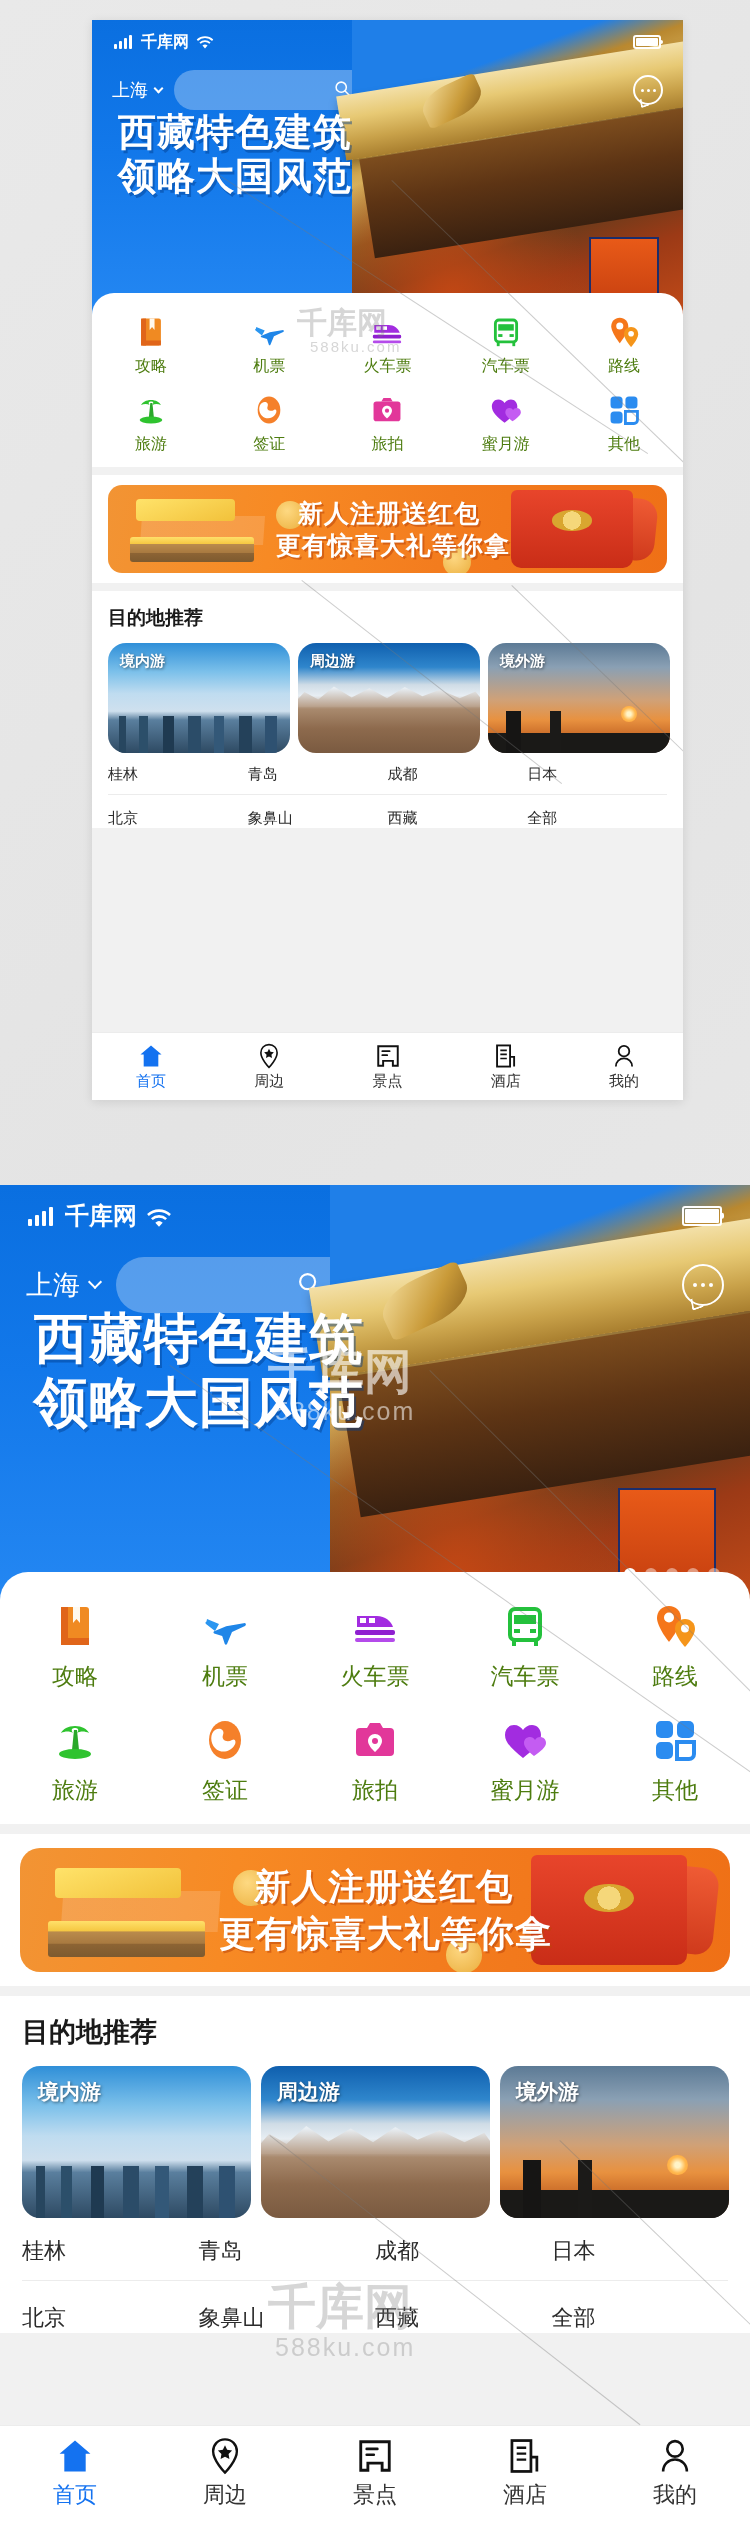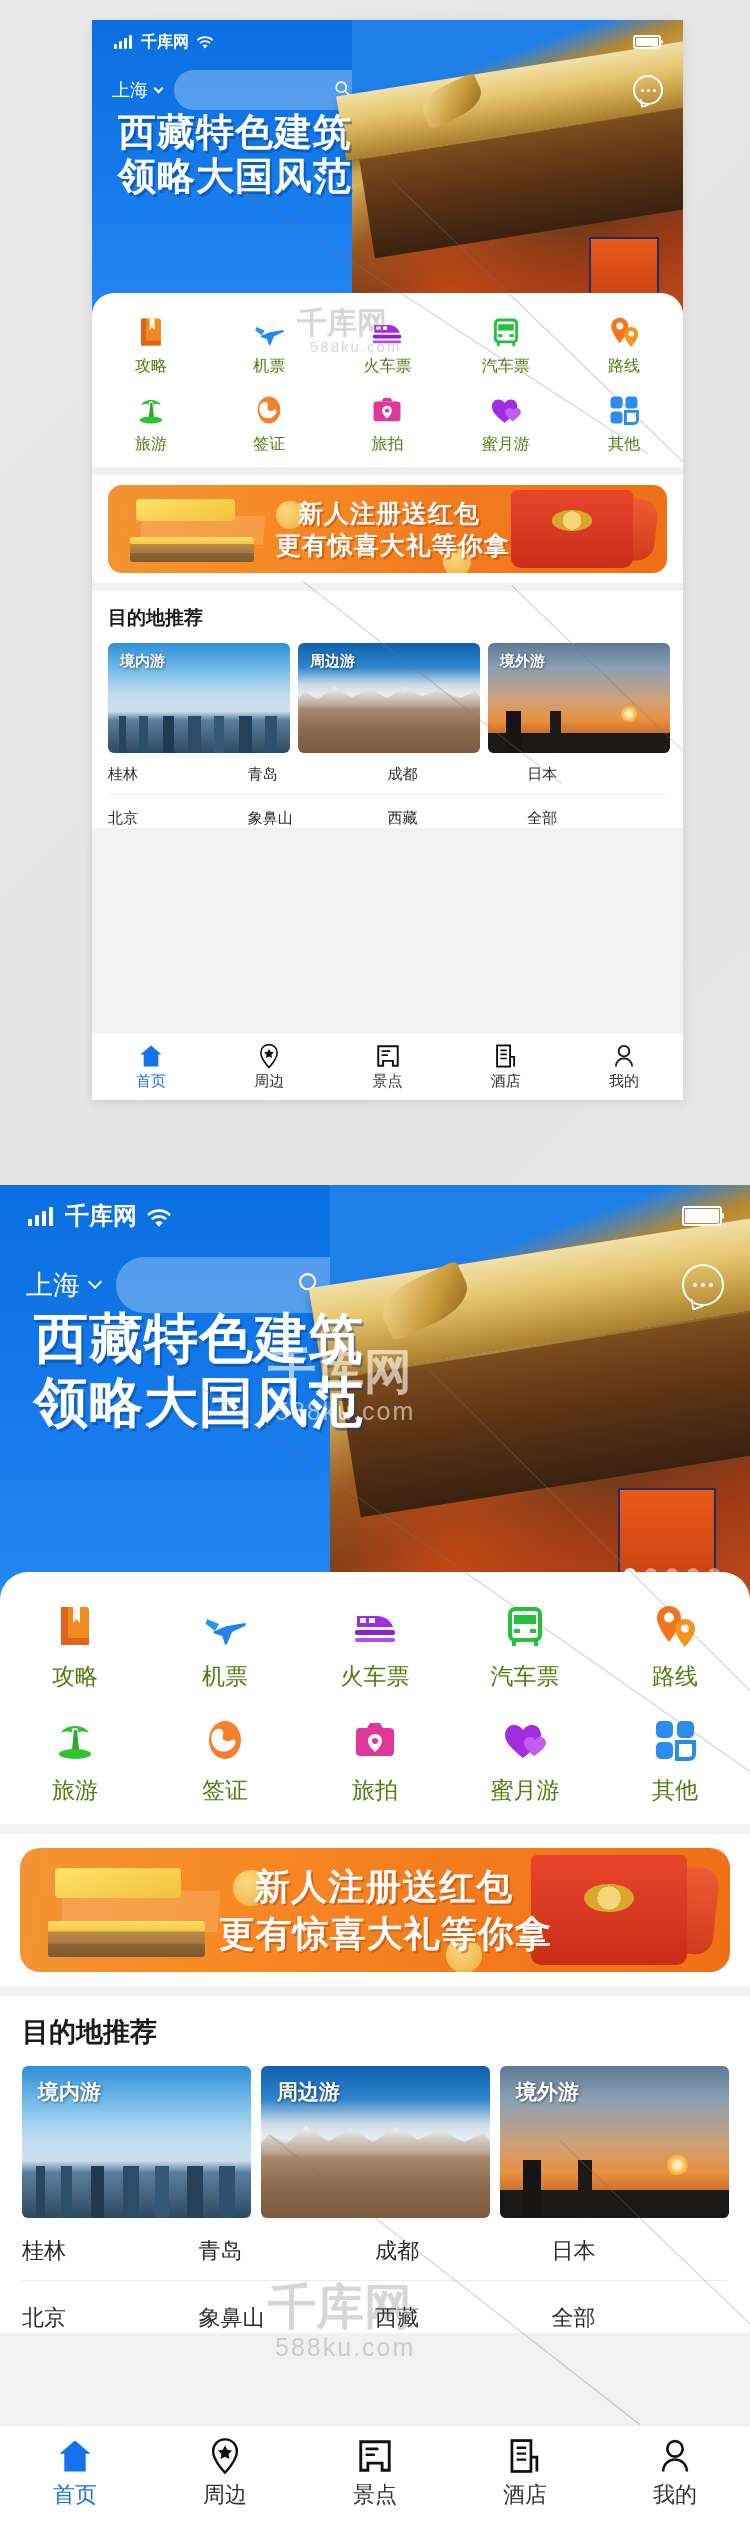--- a/index.html
+++ b/index.html
@@ -106,21 +106,21 @@
   .promo .lines2 { position:absolute; right:2%; top:14%; width:12%; height:70%;
     background:linear-gradient(180deg,#ef5b34,#cf3a1c); border-radius:4px 18px 18px 4px; transform:rotate(6deg); }
   .promo .ptext { position:absolute; color:#fff; font-weight:bold; text-shadow:2px 2px 0 rgba(190,70,10,.55); white-space:nowrap; letter-spacing:1px; }
   .promo .coin { position:absolute; border-radius:50%;
     background:radial-gradient(circle at 40% 35%, #ffe792, #e9b743); opacity:.85; }
 
   
   .destcard { background:#fff; }
   .sect-title { color:#1a1a1a; font-weight:bold; }
   .dest-row { display:flex; }
-  .dest { position:relative; border-radius:6px; overflow:hidden; flex:none; }
+  .dest { position:relative; border-radius:18px; overflow:hidden; flex:none; }
   .dest .cap { position:absolute; color:#fff; font-weight:bold; text-shadow:1px 1px 3px rgba(0,0,0,.5); white-space:nowrap; }
   .ph-city {
     background:
       linear-gradient(180deg,#2f8fd8 0%,#7bc0ea 26%,#bfdcf0 46%,#cfe0ee 62%,#5a7f9e 70%,#2e4a63 100%);
   }
   .ph-city::after { content:""; position:absolute; left:0; right:0; bottom:0; height:34%;
     background:repeating-linear-gradient(90deg,#24415a 0 6px, transparent 6px 9px, #2d506c 9px 14px, transparent 14px 18px, #1d3explained 18px 18px);
     background-image:
       linear-gradient(90deg, transparent 0 6%, #27465f 6% 10%, transparent 10% 17%, #2c4f6a 17% 22%, transparent 22% 30%, #1f3a51 30% 36%, transparent 36% 44%, #2b4c68 44% 51%, transparent 51% 58%, #335878 58% 64%, transparent 64% 72%, #24415a 72% 79%, transparent 79% 86%, #2e5171 86% 93%, transparent 93% 100%);
   }

